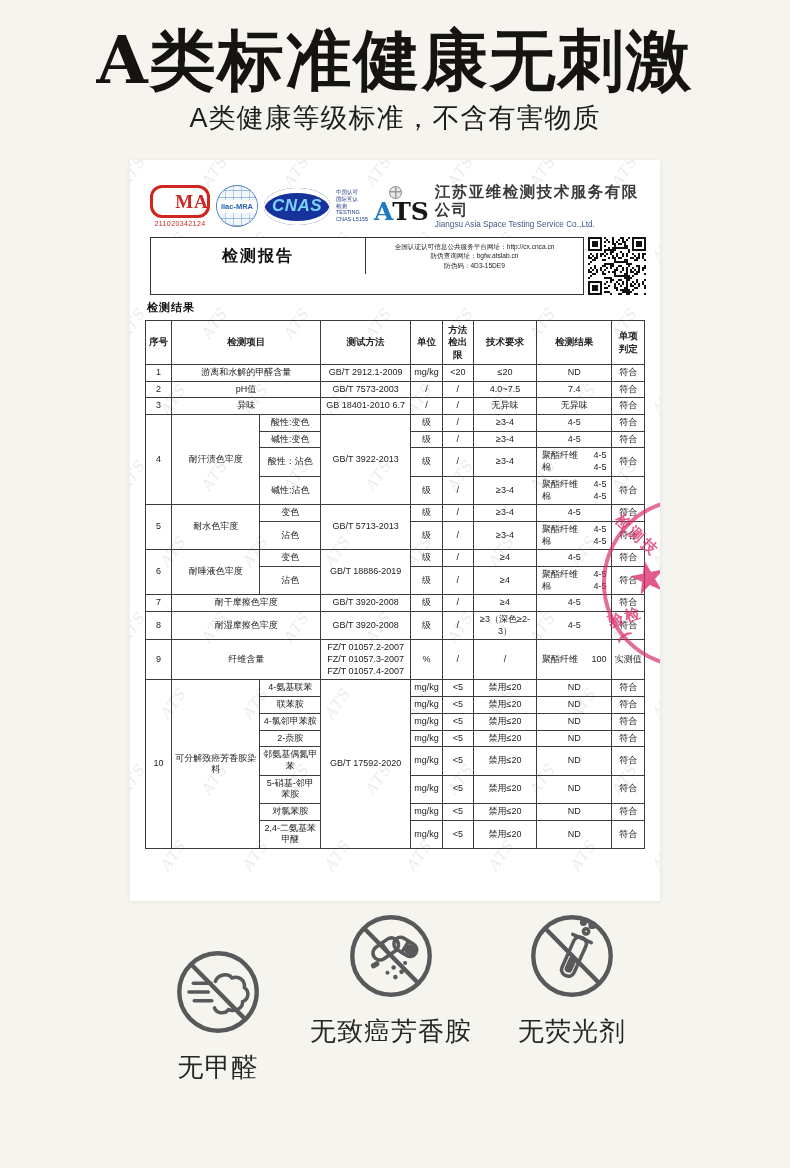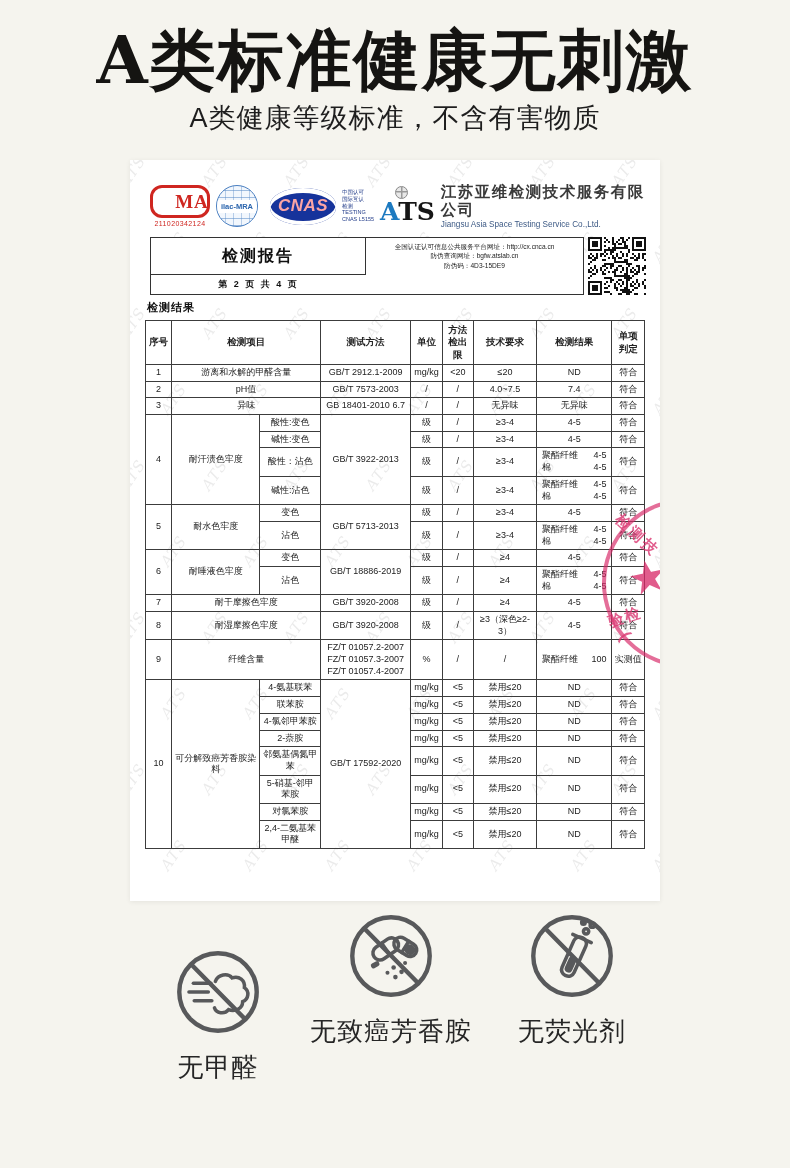--- a/index.html
+++ b/index.html
@@ -59,24 +59,23 @@
   }
   .ilac-band{
     position:absolute; left:0; right:0; top:14px; height:13px; background:#ffffff;
     display:flex; align-items:center; justify-content:center;
     font-size:7.5px; font-weight:bold; color:#2a64ad;
   }
   .cnas{
     width:66px; height:37px; border-radius:50% / 46%;
     background:#16339b;
     display:flex; align-items:center; justify-content:center;
-    color:#fca5a5; font-weight:bold; font-style:italic; font-size:17px;
+    color:#7dd3fc; font-weight:bold; font-style:italic; font-size:17px;
     letter-spacing:0.5px; flex:0 0 auto;
     box-shadow:inset 0 -4px 0 #ffffff, inset 0 5px 0 #ffffff;
-    margin-left:6px;
   }
   .cnas-text{ font-size:5.5px; line-height:1.25; color:#233d8a; white-space:pre-line; flex:0 0 auto; }
   .ats-logo{ position:relative; flex:0 0 auto; padding-top:10px; }
   .ats-a{ font-size:25px; font-weight:bold; color:#1d7ac0; font-family:"DejaVu Serif", serif;}
   .ats-ts{ font-size:25px; font-weight:bold; color:#161616; font-family:"DejaVu Serif", serif;}
   .ats-globe{
     position:absolute; top:-1px; left:15px; width:13px; height:13px; border-radius:50%;
     border:1.5px solid #8a8a8a;
     background:
       linear-gradient(#9a9a9a 0 0) center/100% 1.5px no-repeat,
@@ -230,23 +229,20 @@
 
   <div class="hdr-wrap">
     <div class="hdr-table">
       <div class="hdr-cell left first">
         <div class="hdr-title">检测报告</div>
       </div>
       <div class="hdr-cell first">
         <div class="hdr-info">全国认证认可信息公共服务平台网址：http://cx.cnca.cn</div>
         <div class="hdr-info">防伪查询网址：bgfw.atslab.cn</div>
         <div class="hdr-info">防伪码：4D3-15DE9</div>
-      </div>
-      <div class="hdr-cell">
-        <div class="hdr-pageno">第 2 页 共 4 页</div>
       </div>
     </div>
     <svg class="qr" viewBox="0 0 29 29" shape-rendering="crispEdges">
         <rect x="0" y="0" width="29" height="29" fill="#fff"></rect>
         <rect x="0" y="9" width="1" height="1" fill="#111"></rect>
         <rect x="0" y="10" width="1" height="1" fill="#111"></rect>
         <rect x="0" y="13" width="1" height="1" fill="#111"></rect>
         <rect x="0" y="16" width="1" height="1" fill="#111"></rect>
         <rect x="0" y="17" width="1" height="1" fill="#111"></rect>
         <rect x="0" y="20" width="1" height="1" fill="#111"></rect>

